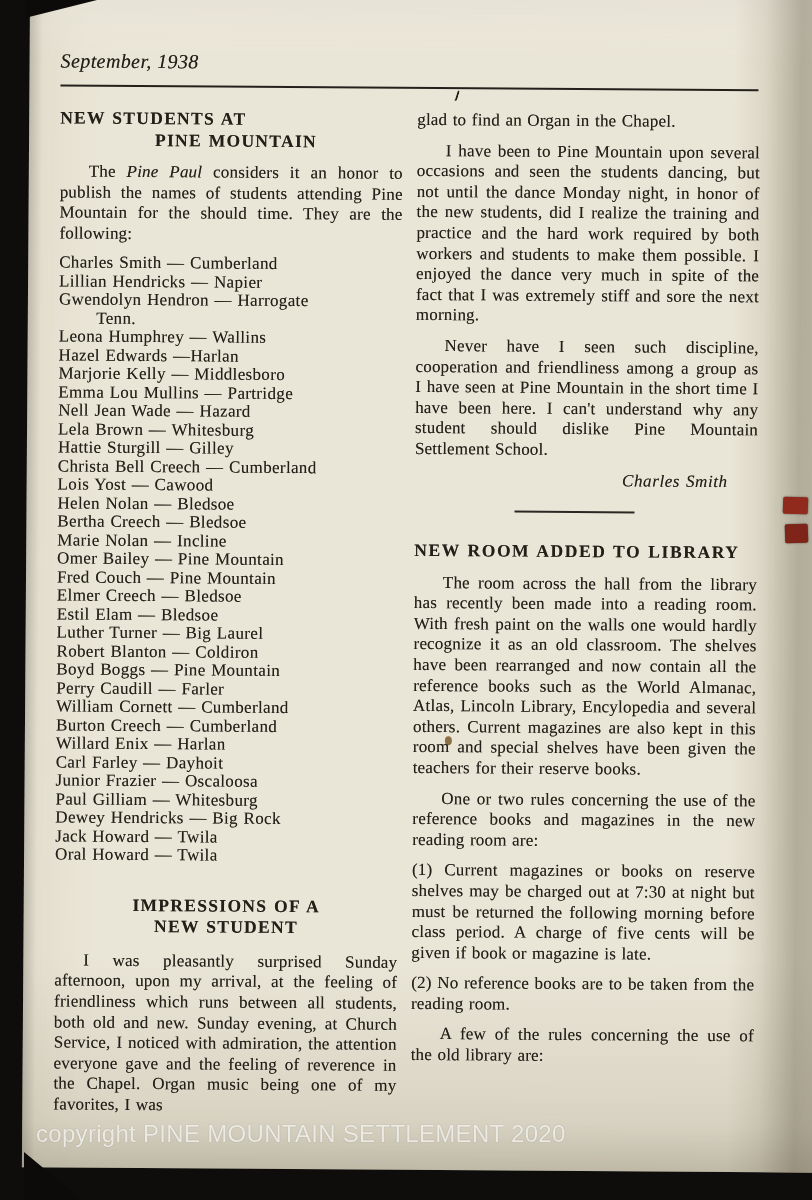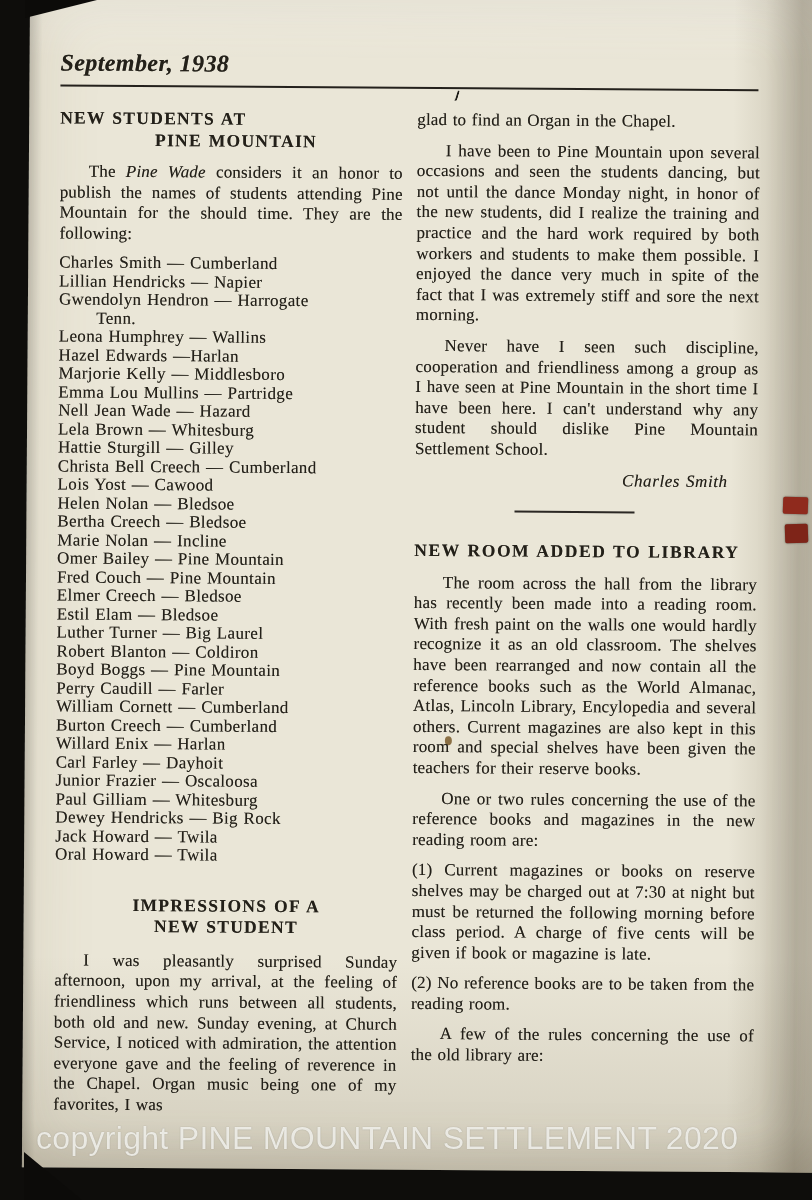--- a/index.html
+++ b/index.html
@@ -26,21 +26,21 @@
                       rgba(60,50,30,0.30) 96.5%, rgba(95,86,68,0.30) 100%),
       linear-gradient(to bottom, rgba(255,255,255,0.30) 0%, transparent 6%,
                       transparent 82%, rgba(90,80,55,0.12) 96%, rgba(70,60,40,0.22) 100%),
       #eae6d7;
     box-shadow: inset 0 0 70px rgba(120,105,70,0.18);
   }
 
   
   .masthead {
     position:absolute; left:31px; top:62px;
-    font-size:24px; font-weight:bold; font-style:italic;
+    font-size:20px; font-weight:normal; font-style:italic;
     letter-spacing:0.4px;
     text-shadow:0 0 0.5px rgba(35,32,25,0.55);
   }
   .masthead-rule {
     position:absolute; left:31px; top:97px;
     width:698px; height:2px; background:#24211c;
   }
 
   
   .scan-mark {
@@ -124,21 +124,21 @@
   }
   .red-mark-1 { left:783px; top:497px; width:25px; height:17px;
                 background:#8f2a1d; transform:rotate(2deg); }
   .red-mark-2 { left:785px; top:524px; width:23px; height:19px;
                 background:#7e2418; transform:rotate(-2deg); }
 
   
   .watermark {
     position:absolute; left:36px; top:1120px;
     font-family:"Liberation Sans","DejaVu Sans",sans-serif;
-    font-size:32px; font-weight:normal;
+    font-size:24px; font-weight:normal;
     color:rgba(252,252,248,0.82);
     text-shadow:0 0 1px rgba(110,105,95,0.6);
     letter-spacing:0.3px;
     white-space:nowrap;
   }
 </style>
 </head>
 <body>
 
 <div class="stage">
@@ -154,21 +154,21 @@
 
       <div class="col">
 
         <h2 class="article-title">
           <span class="t-line">NEW STUDENTS AT</span>
           <span class="t-line indent2">PINE MOUNTAIN</span>
         </h2>
 
         <p class="para">
           <span>The</span>
-          <span class="italic">Pine Wade</span>
+          <span class="italic">Pine Paul</span>
           <span>considers it an honor to publish the names of students attending Pine Mountain for the should time. They are the following:</span>
         </p>
 
         <div class="student-list">
             <div class="student-item">Charles Smith — Cumberland</div>
             <div class="student-item">Lillian Hendricks — Napier</div>
             <div class="student-item">Gwendolyn Hendron — Harrogate
 Tenn.</div>
             <div class="student-item">Leona Humphrey — Wallins</div>
             <div class="student-item">Hazel Edwards —Harlan</div>

